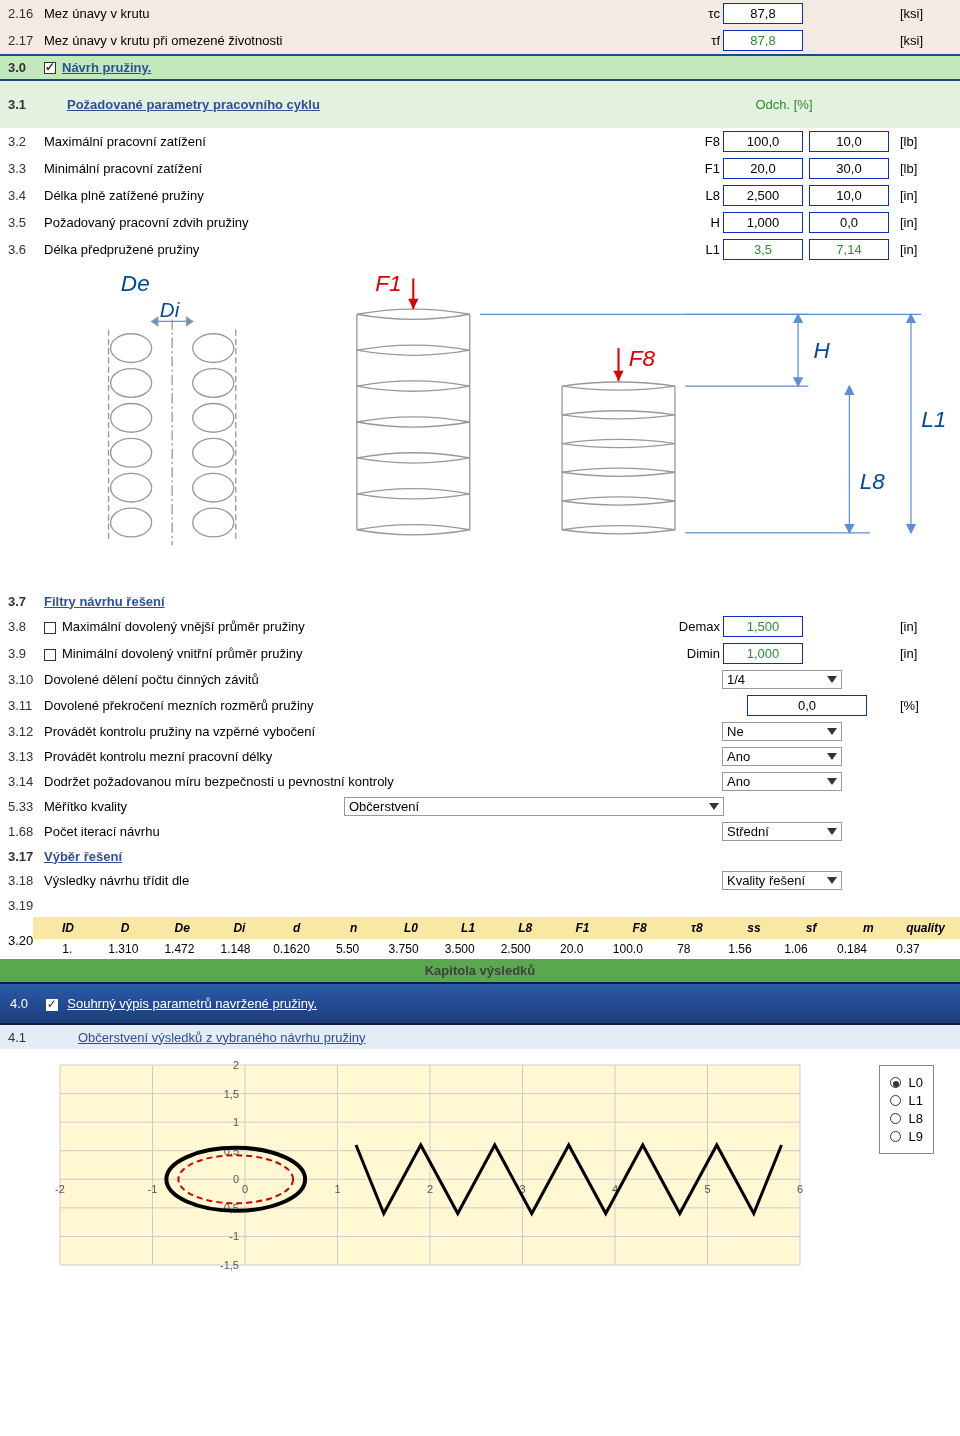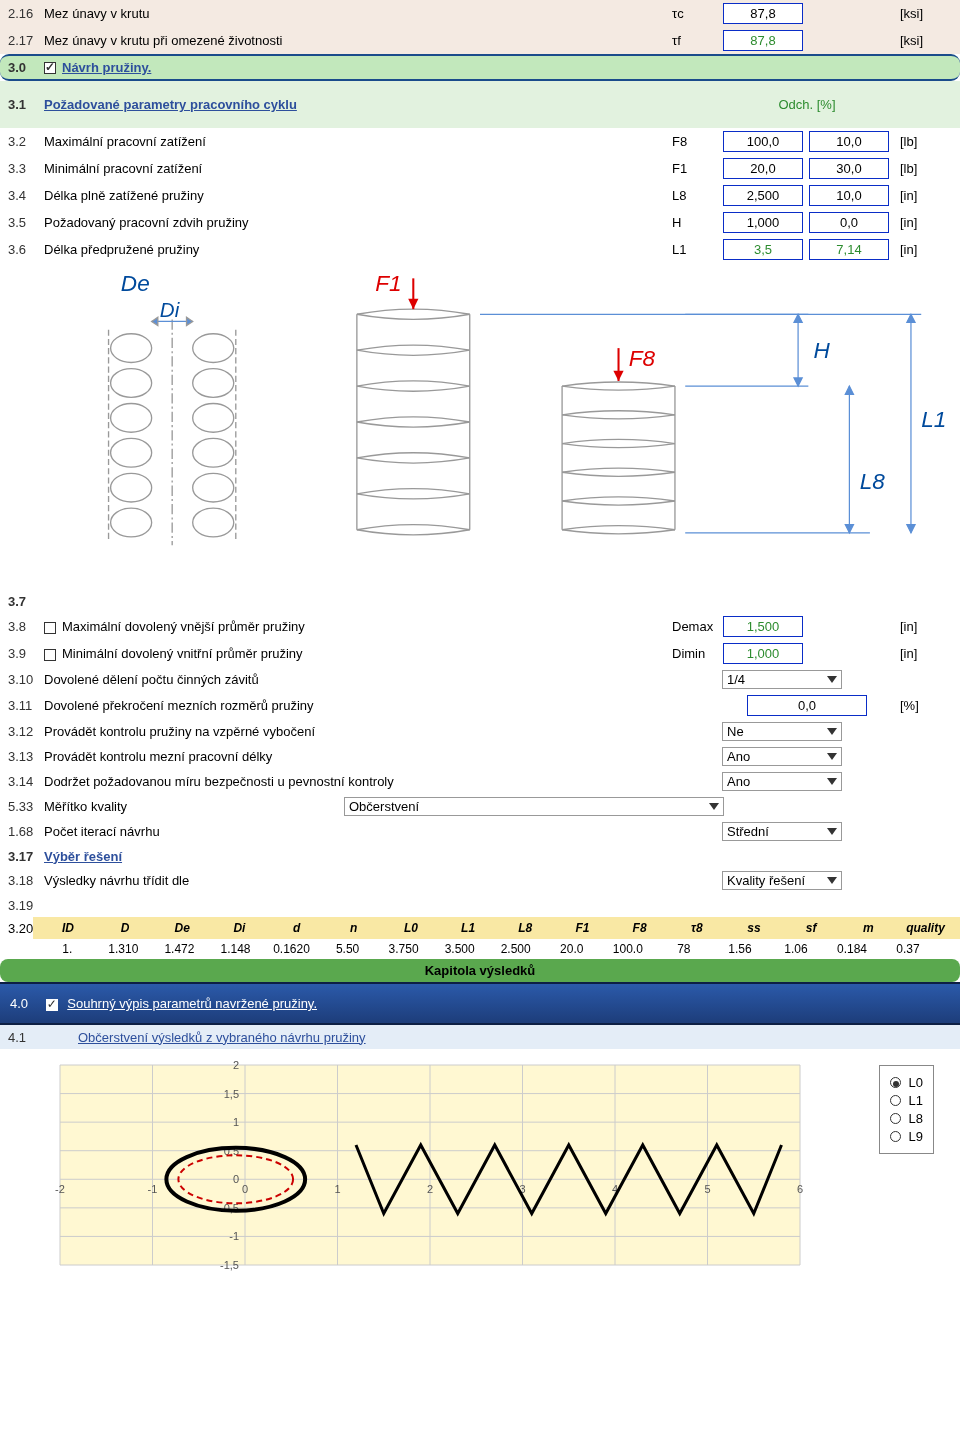--- a/index.html
+++ b/index.html
@@ -11,44 +11,44 @@
     width: 960px;
   }
   .row {
     display: flex;
     align-items: center;
     padding: 3px 8px;
     min-height: 24px;
   }
   .row .num { width: 36px; color: #333; }
   .row .label { flex: 1; }
-  .row .sym { width: 48px; text-align: left; }
+  .row .sym { width: 48px; text-align: right; }
   .row .box {
     width: 80px;
     border: 1px solid #0a2dc7;
     text-align: center;
     padding: 2px 4px;
     margin: 0 3px;
     background: #fff;
   }
   .row .box.green { color: #2d8c2f; }
   .row .unit { width: 60px; text-align: left; padding-left: 8px; }
   .section-green {
     background: #c2e8bc;
     border-top: 2px solid #1a4c8b;
     border-bottom: 2px solid #1a4c8b;
     font-weight: bold;
     padding: 4px 8px;
-    border-radius: 9px;
   }
   .section-green .num, .section-sub .num { width: 36px; }
   .section-sub {
     background: #e2f2df;
     font-weight: bold;
     padding: 16px 8px;
+    gap: 23px;
   }
   .section-pale { background: #f4eae2; }
   .underline-label { text-decoration: underline; color: #2d4f9c; cursor: pointer; }
   .checkbox {
     display: inline-block;
     width: 12px; height: 12px;
     border: 1.5px solid #333;
     background: #fff;
     margin-right: 6px;
     vertical-align: middle;
@@ -89,25 +89,24 @@
   .bluebar {
     background: linear-gradient(#2b5aaa,#1d3d7a);
     color: #fff;
     padding: 12px 10px;
     font-weight: normal;
     border-top: 2px solid #0d1f44;
     border-bottom: 2px solid #0d1f44;
   }
   .greenbar {
     background: #5aa84e;
-    color: #000000;
+    color: #404040;
     padding: 4px 10px;
     font-weight: bold;
     text-align: center;
-    border-radius: 8px;
   }
   .pale-blue { background: #e4edf7; gap: 34px; }
   .table-header {
     background: #f9e8a4;
     display: flex;
     font-weight: bold;
     font-style: italic;
     padding: 4px 6px;
     font-size: 12px;
   }
@@ -287,20 +286,21 @@
     <path d="M880 45 l-4 8 h8 z" fill="#5b8fd6"></path>
         <path d="M880 258 l-4 -8 h8 z" fill="#5b8fd6"></path>
     <line x1="460" y1="45" x2="890" y2="45"></line>
   </g>
   <text x="890" y="155" font-size="22" font-style="italic" fill="#004a9c">L1</text>
 </svg>
 </div>
 
 <div class="row" style="font-weight:bold">
   <span class="num">3.7</span>
+  <span class="label underline-label">Filtry návrhu řešení</span>
 </div>
 
 <div class="row">
   <span class="num">3.8</span>
   <span class="label"><span class="checkbox"></span><span>Maximální dovolený vnější průměr pružiny</span></span>
   <span class="sym">Demax</span>
   <span class="box green">1,500</span>
   <span style="width:86px"></span>
   <span class="unit">[in]</span>
 </div>
@@ -407,21 +407,21 @@
         <span class="tri"></span>
       </span>
     </span>
   <span class="unit"></span>
 </div>
 
 <div class="row">
   <span class="num">3.19</span>
 </div>
 
-<div style="display:flex;align-items:flex-start">
+<div style="display:flex;align-items:center">
   <span class="num" style="padding:4px 0 0 8px">3.20</span>
   <div style="flex:1">
     <div class="table-header">
       <span>ID</span>
         <span>D</span>
         <span>De</span>
         <span>Di</span>
       <span>d</span>
         <span>n</span>
         <span>L0</span>

